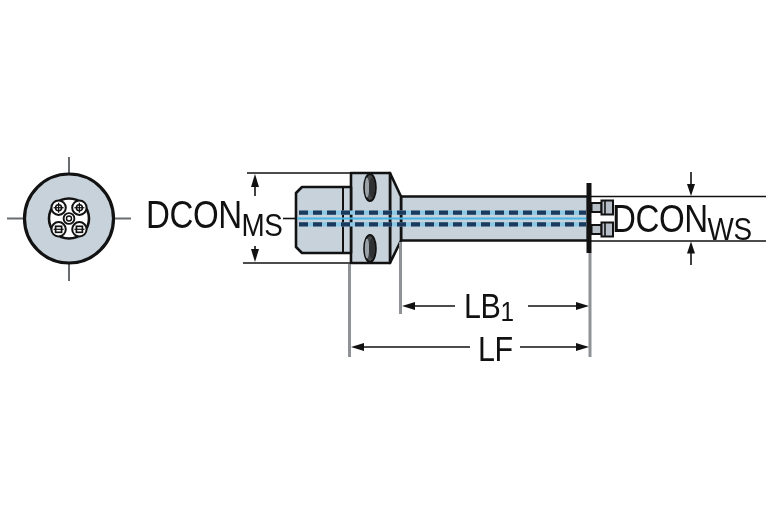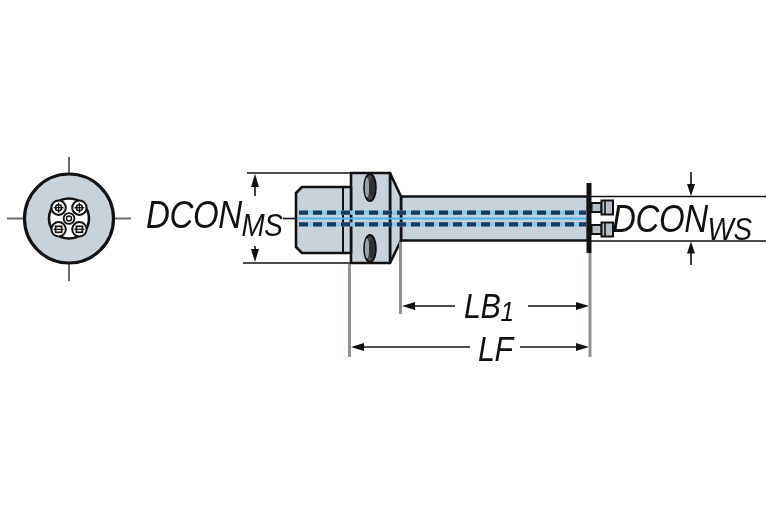--- a/index.html
+++ b/index.html
@@ -14,21 +14,20 @@
     --slot-mid:#9aa1a7;
     --dim:#111111;
   }
   html,body{margin:0;padding:0;}
   body{font-family:"Liberation Sans", sans-serif;}
   #canvas{
     position:relative;
     width:767px;height:390px;
     background:var(--bg);
     overflow:hidden;
-    font-style:italic;
   }
   #drawing{position:absolute;left:0;top:0;}
 
   
   .fill-body{fill:var(--body-fill);stroke:var(--outline);stroke-width:2.6;stroke-linejoin:round;}
   .outline-thin{stroke:var(--outline);stroke-width:2;fill:none;}
   .crosshair{stroke:#6a6d70;stroke-width:2;fill:none;}
   .inner-white{fill:#ffffff;stroke:var(--outline);}
   .slot-dark{fill:var(--slot-dark);stroke:var(--outline);stroke-width:2;}
   .slot-core{fill:#2e3032;stroke:none;}

